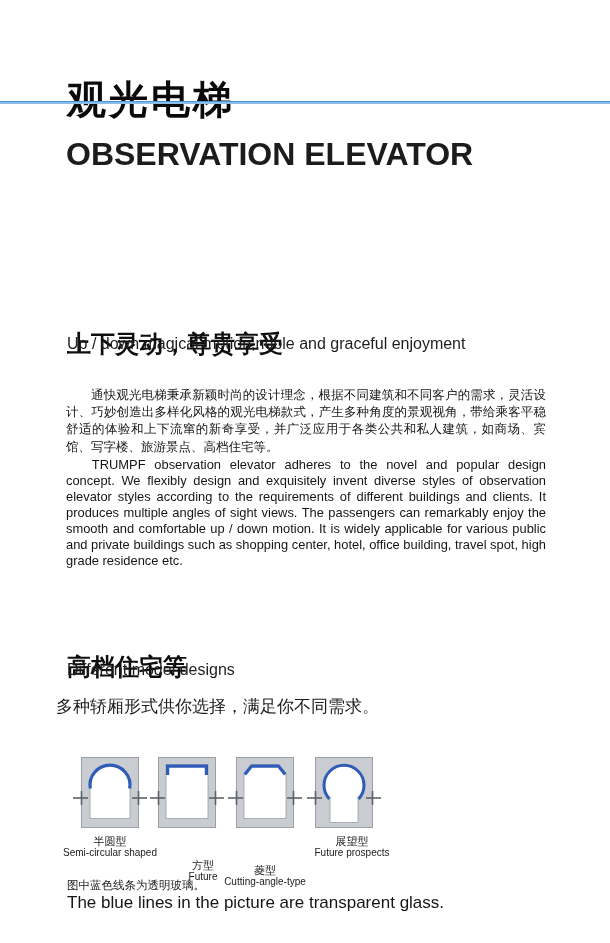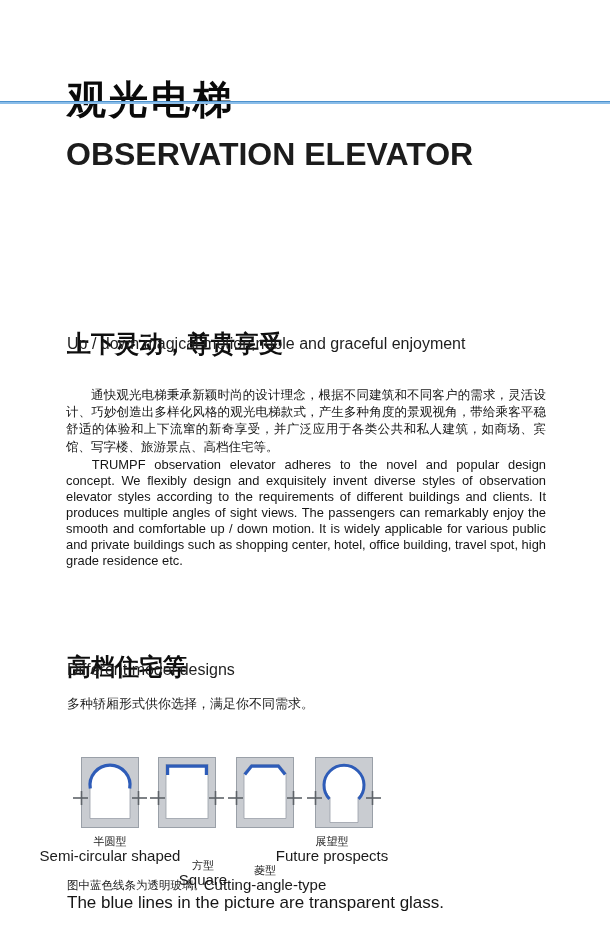--- a/index.html
+++ b/index.html
@@ -28,34 +28,34 @@
   .h-motion-cn { top:304px; }
   .h-motion-en { top:335px; }
   .h-designs-cn { top:627px; }
   .h-designs-en { top:661px; }
   .para {
     position:absolute; left:66px; width:480px;
     text-align:justify; color:#151515;
   }
   .para-cn { top:374px; font-size:12.5px; line-height:17.4px; text-indent:2em; }
   .para-en { top:444px; font-size:12.9px; line-height:16px; text-indent:2em; }
-  .intro-cn { position:absolute; left:67px; top:695px; font-size:13px; color:#1c1c1c; }
+  .intro-cn { position:absolute; left:56px; top:695px; font-size:17px; color:#1c1c1c; }
   .intro-en { position:absolute; left:67px; top:710px; font-size:12.5px; color:#151515; }
   .figure { position:absolute; top:757px; width:74px; height:72px; }
   .fig-1 { left:73px; }
   .fig-2 { left:150px; }
   .fig-3 { left:228px; }
   .fig-4 { left:307px; }
   .model-label-cn, .model-label-en {
     position:absolute; transform:translateX(-50%);
     white-space:nowrap; text-align:right; color:#1a1a1a;
   }
   .model-label-cn { top:834px; font-size:11px; }
-  .model-label-en { top:847px; font-size:15px; }
-  .lc-1 { left:110px; } .lc-2 { left:203px;margin-top:24px; } .lc-3 { left:265px;margin-top:29px; } .lc-4 { left:332px; }
+  .model-label-en { top:847px; font-size:10px; }
+  .lc-1 { left:110px; } .lc-2 { left:203px;margin-top:24px; } .lc-3 { left:265px;margin-top:29px; } .lc-4 { left:352px; }
   .note-cn { position:absolute; left:67px; top:878px; font-size:11.5px; color:#1c1c1c; }
   .note-en { position:absolute; left:67px; top:893px; font-size:17px; color:#151515; }
 </style>
 </head>
 <body>
 
 <div class="page">
 
   <h1 class="cn-title">观光电梯</h1>
   <div class="accent-rule"></div>
@@ -125,20 +125,20 @@
       </g>
     </svg>
   </div>
 
   <div class="model-label-cn lc-1">半圆型</div>
   <div class="model-label-cn lc-2">方型</div>
   <div class="model-label-cn lc-3">菱型</div>
   <div class="model-label-cn lc-4">展望型</div>
 
   <div class="model-label-en lc-1">Semi-circular shaped</div>
-  <div class="model-label-en lc-2">Square</div>
+  <div class="model-label-en lc-2">Future</div>
   <div class="model-label-en lc-3">Cutting-angle-type</div>
   <div class="model-label-en lc-4">Future prospects</div>
 
   <div class="note-cn">图中蓝色线条为透明玻璃。</div>
   <div class="note-en">The blue lines in the picture are transparent glass.</div>
 
 </div>
 
 </body></html>

